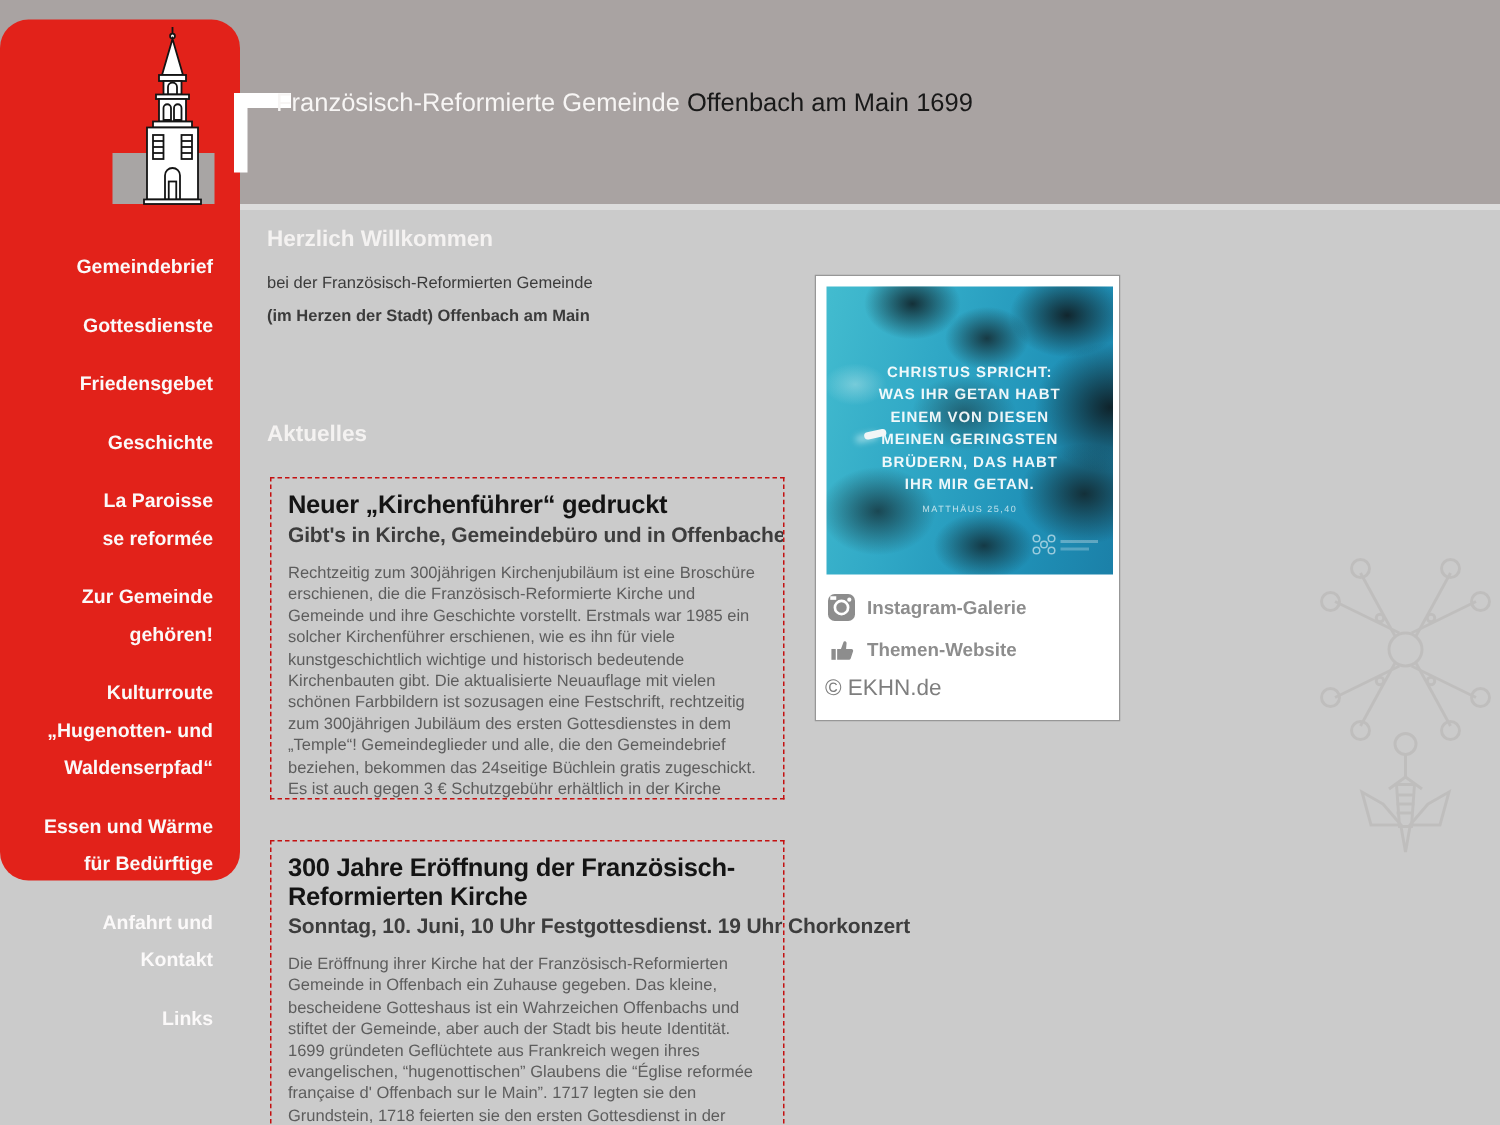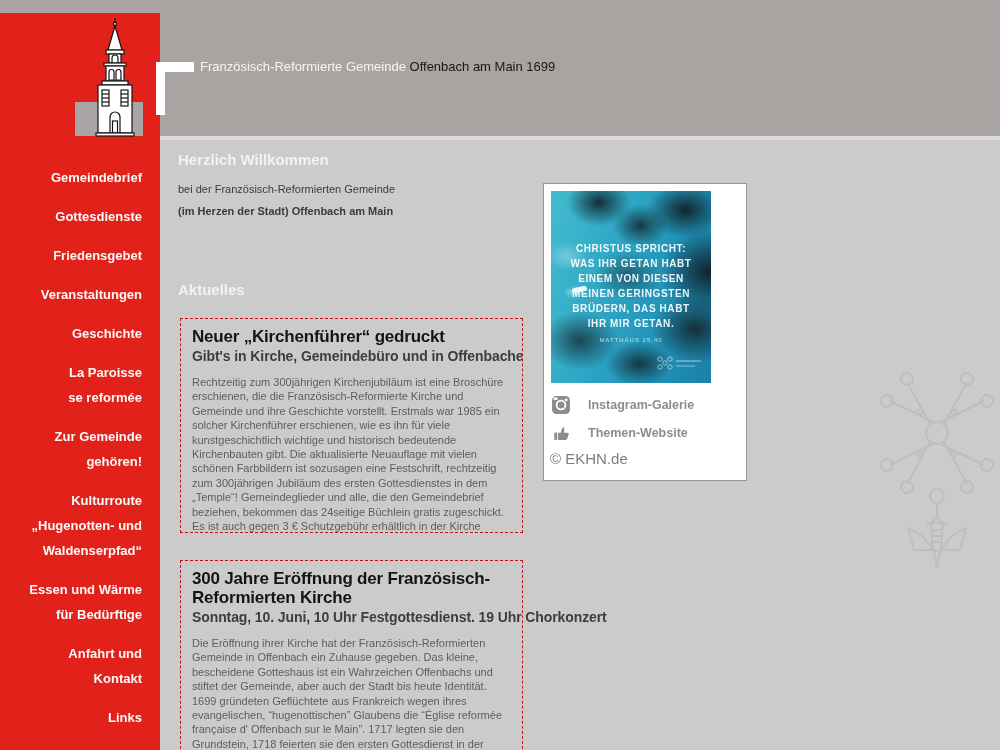--- a/index.html
+++ b/index.html
@@ -4,30 +4,30 @@
 <style>
   html,body{margin:0;padding:0;}
   body{font-family:"Liberation Sans",sans-serif;background:#9c9c9c;}
   .page{position:relative;width:1000px;height:750px;background:#cbcbcb;overflow:hidden;}
 
   
   .header-band{position:absolute;left:0;top:0;width:1000px;height:136px;background:#a9a3a2;}
   .header-sep{position:absolute;left:0;top:136px;width:1000px;height:4px;background:#dcdcdc;}
 
   
-  .sidebar{position:absolute;left:0;top:13px;width:160px;height:737px;background:#e2221a;z-index:5;}
+  .sidebar{position:absolute;left:0;top:13px;width:160px;height:574px;background:#e2221a;z-index:5;border-radius:19px;}
   .logo-gray-square{position:absolute;left:75px;top:102px;width:68px;height:34px;background:#a8a5a4;z-index:6;}
   .logo-church{position:absolute;left:84px;top:18px;width:62px;height:120px;z-index:7;}
 
   
   .bracket-h{position:absolute;left:156px;top:62px;width:38px;height:10px;background:#ffffff;z-index:8;}
   .bracket-v{position:absolute;left:156px;top:62px;width:9px;height:53px;background:#ffffff;z-index:8;}
 
   
-  .site-title{position:absolute;left:200px;top:59px;font-size:13px;z-index:9;white-space:nowrap;}
+  .site-title{position:absolute;left:184px;top:59px;font-size:17px;z-index:9;white-space:nowrap;}
   .site-title .t-white{color:#f7f5f4;}
   .site-title .t-black{color:#191919;}
 
   
   .nav{position:absolute;left:0;top:152px;width:142px;z-index:10;}
   .nav-item{font-size:13px;font-weight:bold;color:#fbf9f9;text-align:right;line-height:25px;
             margin-bottom:14px;white-space:pre-line;cursor:pointer;}
 
   
   .welcome-heading{position:absolute;left:178px;top:151px;font-size:15px;font-weight:bold;color:#f4f2f1;}
@@ -39,42 +39,42 @@
                padding:8px 11px 12px 11px;box-sizing:border-box;}
   .article-1{top:318px;height:215px;overflow:hidden;}
   .article-2{top:560px;height:400px;}
   .article-title{font-size:17px;font-weight:bold;color:#141414;line-height:19px;letter-spacing:-0.2px;}
   .article-subtitle{font-size:14px;font-weight:bold;color:#3d3d3d;margin-top:2px;white-space:nowrap;letter-spacing:-0.1px;}
   .article-body{font-size:11px;color:#5d5d5d;line-height:14.4px;margin-top:11px;}
 
   
   .card{position:absolute;left:543px;top:183px;width:204px;height:298px;background:#ffffff;
         border:1px solid #979797;box-sizing:border-box;z-index:3;}
-  .card-photo{position:absolute;left:7px;top:7px;width:160px;height:192px;overflow:hidden;cursor:pointer;
+  .card-photo{position:absolute;left:7px;top:7px;width:191px;height:192px;overflow:hidden;cursor:pointer;
     background:
       radial-gradient(55px 40px at 84% 10%, rgba(16,32,38,.95), rgba(16,32,38,0) 70%),
       radial-gradient(70px 60px at 99% 42%, rgba(14,30,36,.95), rgba(14,30,36,0) 72%),
       radial-gradient(62px 48px at 90% 72%, rgba(18,38,44,.9), rgba(18,38,44,0) 70%),
       radial-gradient(46px 34px at 30% 6%, rgba(16,34,40,.9), rgba(16,34,40,0) 70%),
       radial-gradient(40px 30px at 56% 18%, rgba(20,40,46,.85), rgba(20,40,46,0) 70%),
       radial-gradient(50px 36px at 48% 44%, rgba(22,44,50,.55), rgba(22,44,50,0) 70%),
       radial-gradient(55px 42px at 18% 78%, rgba(18,38,44,.75), rgba(18,38,44,0) 70%),
       radial-gradient(48px 32px at 55% 90%, rgba(16,34,40,.8), rgba(16,34,40,0) 70%),
       radial-gradient(30px 20px at 10% 34%, rgba(190,232,236,.45), rgba(190,232,236,0) 70%),
       linear-gradient(105deg,#43bccf 0%,#30a8c6 35%,#2092b8 70%,#1b80a8 100%);}
   .photo-overlay{position:absolute;left:0;top:26%;width:100%;text-align:center;
       font-size:10px;font-weight:bold;letter-spacing:0.6px;line-height:15px;
       color:rgba(255,255,255,.92);white-space:pre-line;}
   .photo-caption{position:absolute;left:0;top:76%;width:100%;text-align:center;
       font-size:6px;letter-spacing:1px;color:rgba(255,255,255,.7);}
   .boat{position:absolute;left:13%;top:50%;width:15px;height:5px;background:#f2f6f7;
       border-radius:3px;transform:rotate(-12deg);box-shadow:-6px 1px 4px rgba(220,245,248,.55);}
   .ekhn-watermark{position:absolute;right:8px;bottom:12px;opacity:.55;}
 
-  .card-link-row{position:absolute;left:6px;display:flex;align-items:center;gap:16px;cursor:pointer;}
+  .card-link-row{position:absolute;left:6px;display:flex;align-items:center;gap:6px;cursor:pointer;}
   .row-1{top:210px;}
   .row-2{top:238px;}
   .card-link-label{font-size:12.5px;font-weight:bold;color:#8d8d8d;}
   .card-copyright{position:absolute;left:6px;top:266px;font-size:15px;color:#7e7e7e;}
   .link-icon{width:22px;height:22px;display:flex;align-items:center;justify-content:center;}
 
   
   .huguenot{position:absolute;left:876px;top:368px;opacity:.5;z-index:1;}
 </style>
 </head>
@@ -83,21 +83,20 @@
 <div class="page">
 
   <div class="header-band"></div>
   <div class="header-sep"></div>
 
   <div class="sidebar">
     <nav class="nav">
       <div class="nav-item">Gemeindebrief</div>
       <div class="nav-item">Gottesdienste</div>
       <div class="nav-item">Friedensgebet</div>
-      <div class="nav-item">Veranstaltungen</div>
       <div class="nav-item">Geschichte</div>
       <div class="nav-item">La Paroisse
 se reformée</div>
       <div class="nav-item">Zur Gemeinde
 gehören!</div>
       <div class="nav-item">Kulturroute
 „Hugenotten- und
 Waldenserpfad“</div>
       <div class="nav-item">Essen und Wärme
 für Bedürftige</div>

